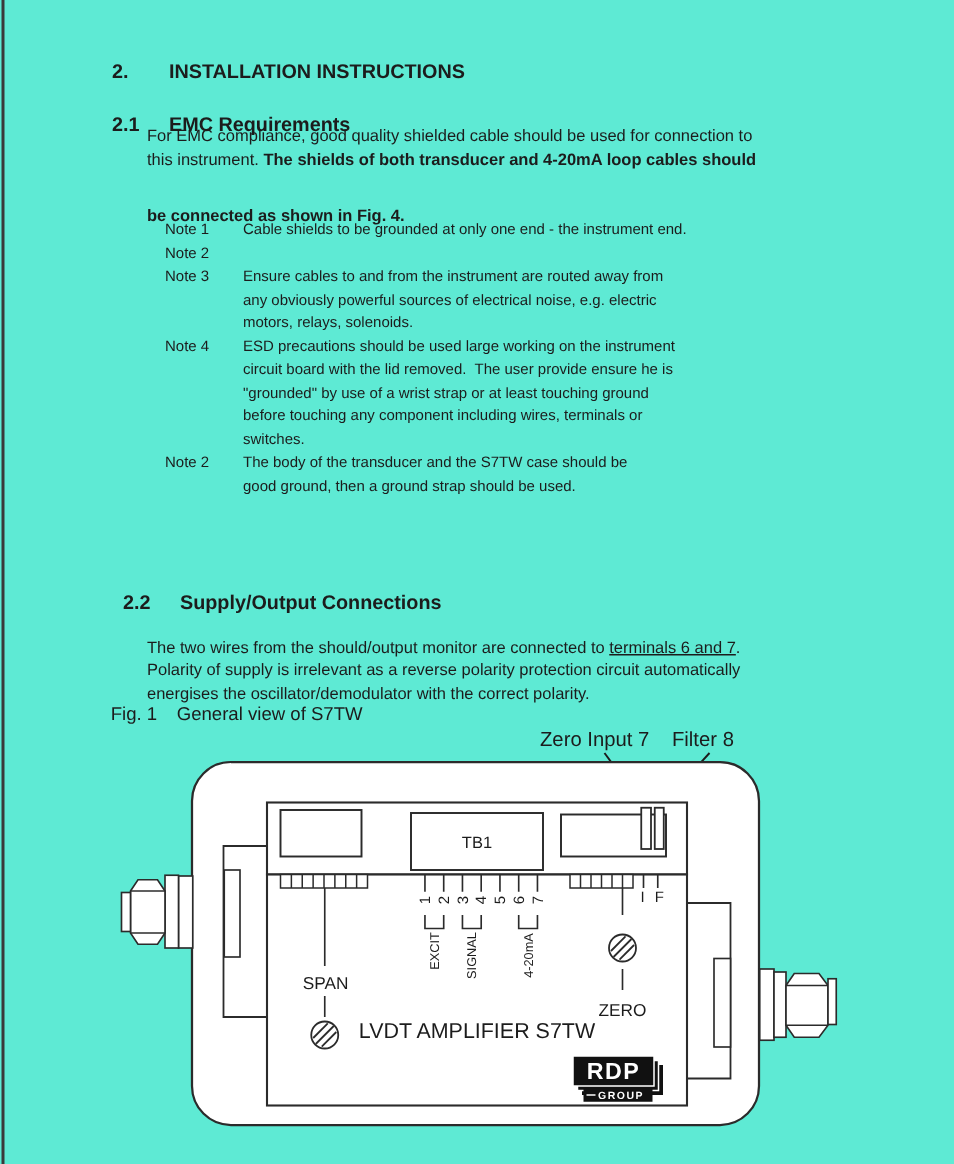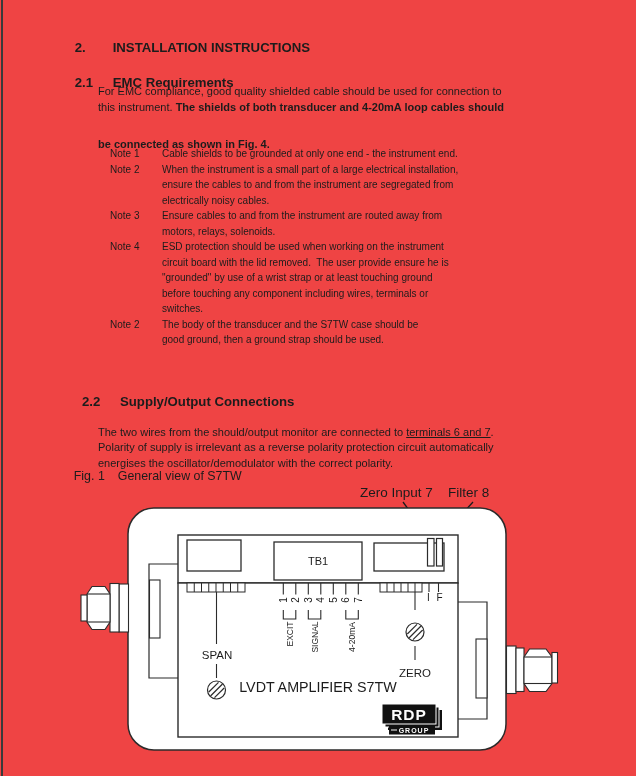--- a/index.html
+++ b/index.html
@@ -1,17 +1,17 @@
 <!DOCTYPE html>
 <html><head>
 <meta charset="utf-8">
 <style>
   html,body{margin:0;padding:0;background:#ffffff;}
   .page{
-    position:relative;width:636px;height:776px;background:#ef4444;overflow:hidden;
+    position:relative;width:636px;height:776px;background:#5eead4;overflow:hidden;
     font-family:"Liberation Sans",sans-serif;color:#1c1c1c;
   }
   .page-edge{position:absolute;left:1px;top:0;width:2px;height:776px;background:#3a3a3a;}
   .abs{position:absolute;}
   .h-row{font-size:13.2px;font-weight:bold;line-height:15.5px;white-space:pre;}
   .h-num{display:inline-block;width:38px;}
   .body-txt{font-size:11px;line-height:15.5px;}
   .line{white-space:pre;}
   .b{font-weight:bold;margin-top:22px;}
   .u{text-decoration:underline;}
@@ -53,37 +53,33 @@
 
   <div class="abs notes" style="left:110px;top:146px;">
     <div class="note">
       <div class="note-label">Note 1</div>
       <div>
         <div class="line">Cable shields to be grounded at only one end - the instrument end.</div>
       </div>
     </div>
     <div class="note">
       <div class="note-label">Note 2</div>
-      <div>
-        <div class="line">When the instrument is a small part of a large electrical installation,</div>
-        <div class="line">ensure the cables to and from the instrument are segregated from</div>
-        <div class="line">electrically noisy cables.</div>
-      </div>
     </div>
     <div class="note">
       <div class="note-label">Note 3</div>
       <div>
         <div class="line">Ensure cables to and from the instrument are routed away from</div>
+        <div class="line">any obviously powerful sources of electrical noise, e.g. electric</div>
         <div class="line">motors, relays, solenoids.</div>
       </div>
     </div>
     <div class="note">
       <div class="note-label">Note 4</div>
       <div>
-        <div class="line">ESD protection should be used when working on the instrument</div>
+        <div class="line">ESD precautions should be used large working on the instrument</div>
         <div class="line">circuit board with the lid removed.  The user provide ensure he is</div>
         <div class="line">"grounded" by use of a wrist strap or at least touching ground</div>
         <div class="line">before touching any component including wires, terminals or</div>
         <div class="line">switches.</div>
       </div>
     </div>
     <div class="note">
       <div class="note-label">Note 2</div>
       <div>
         <div class="line">The body of the transducer and the S7TW case should be</div>

